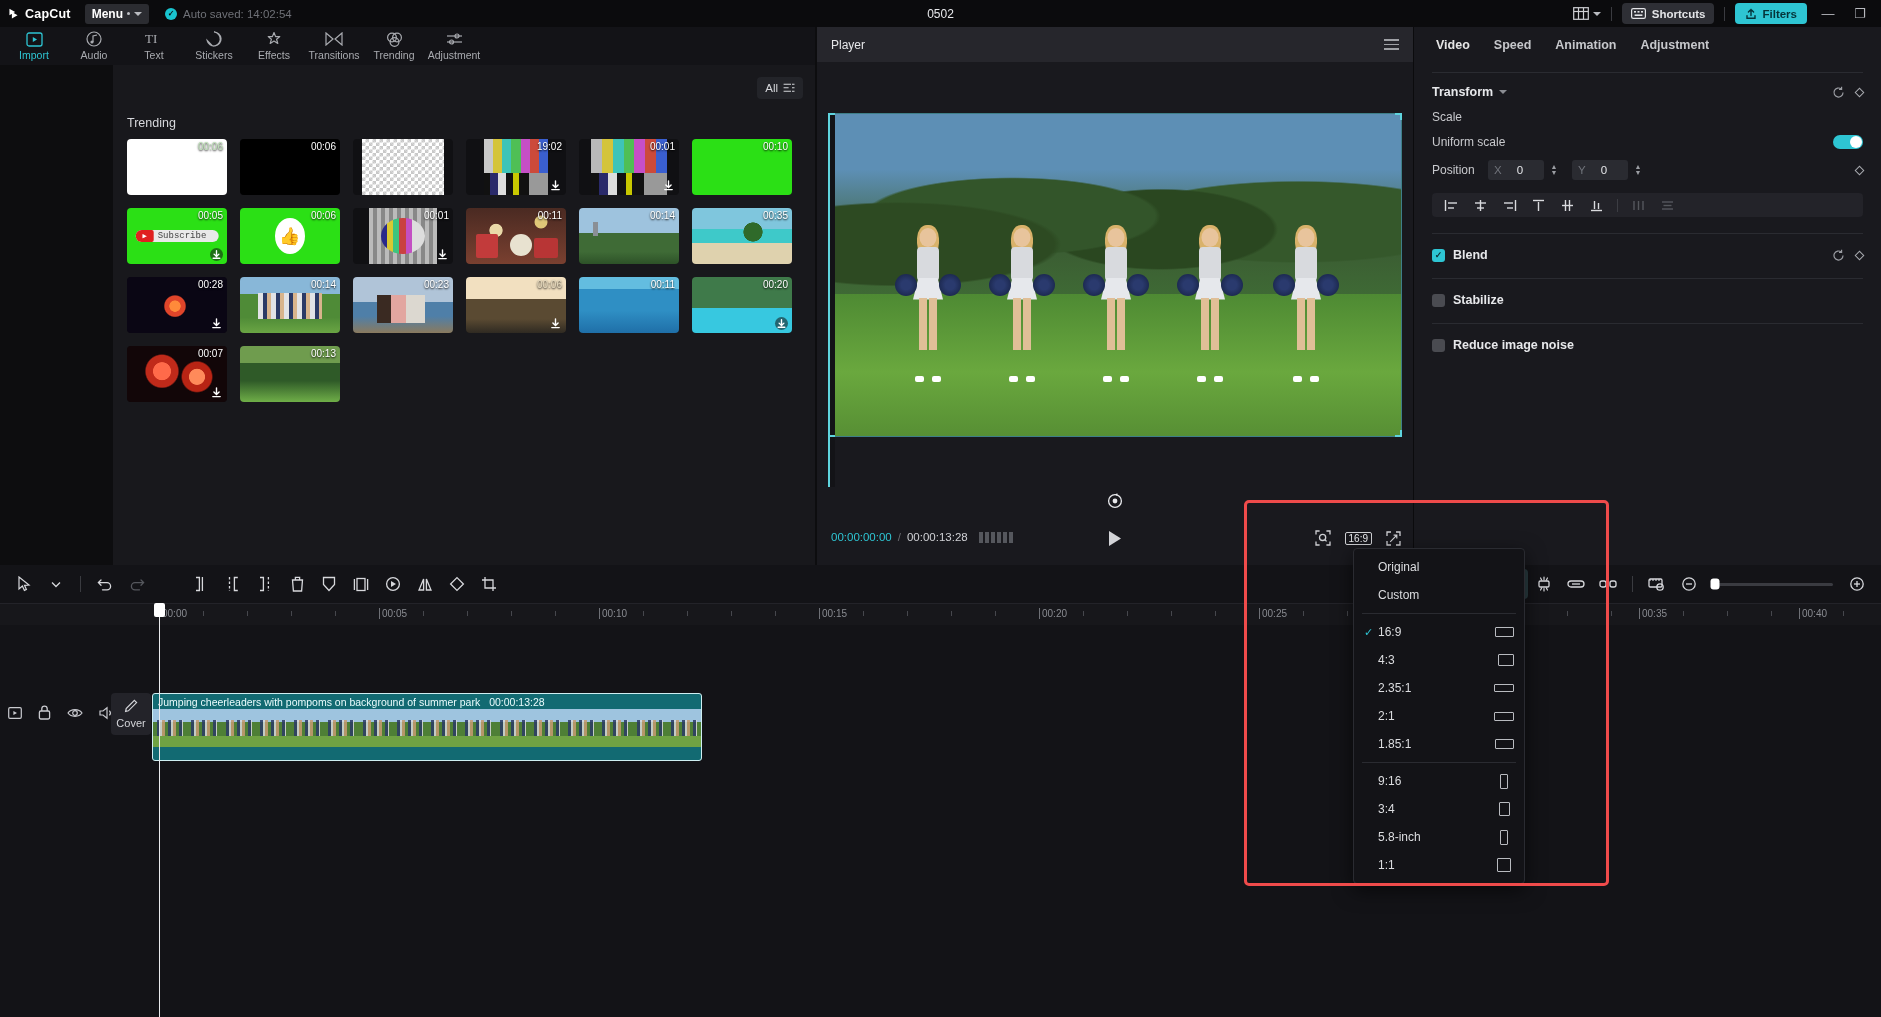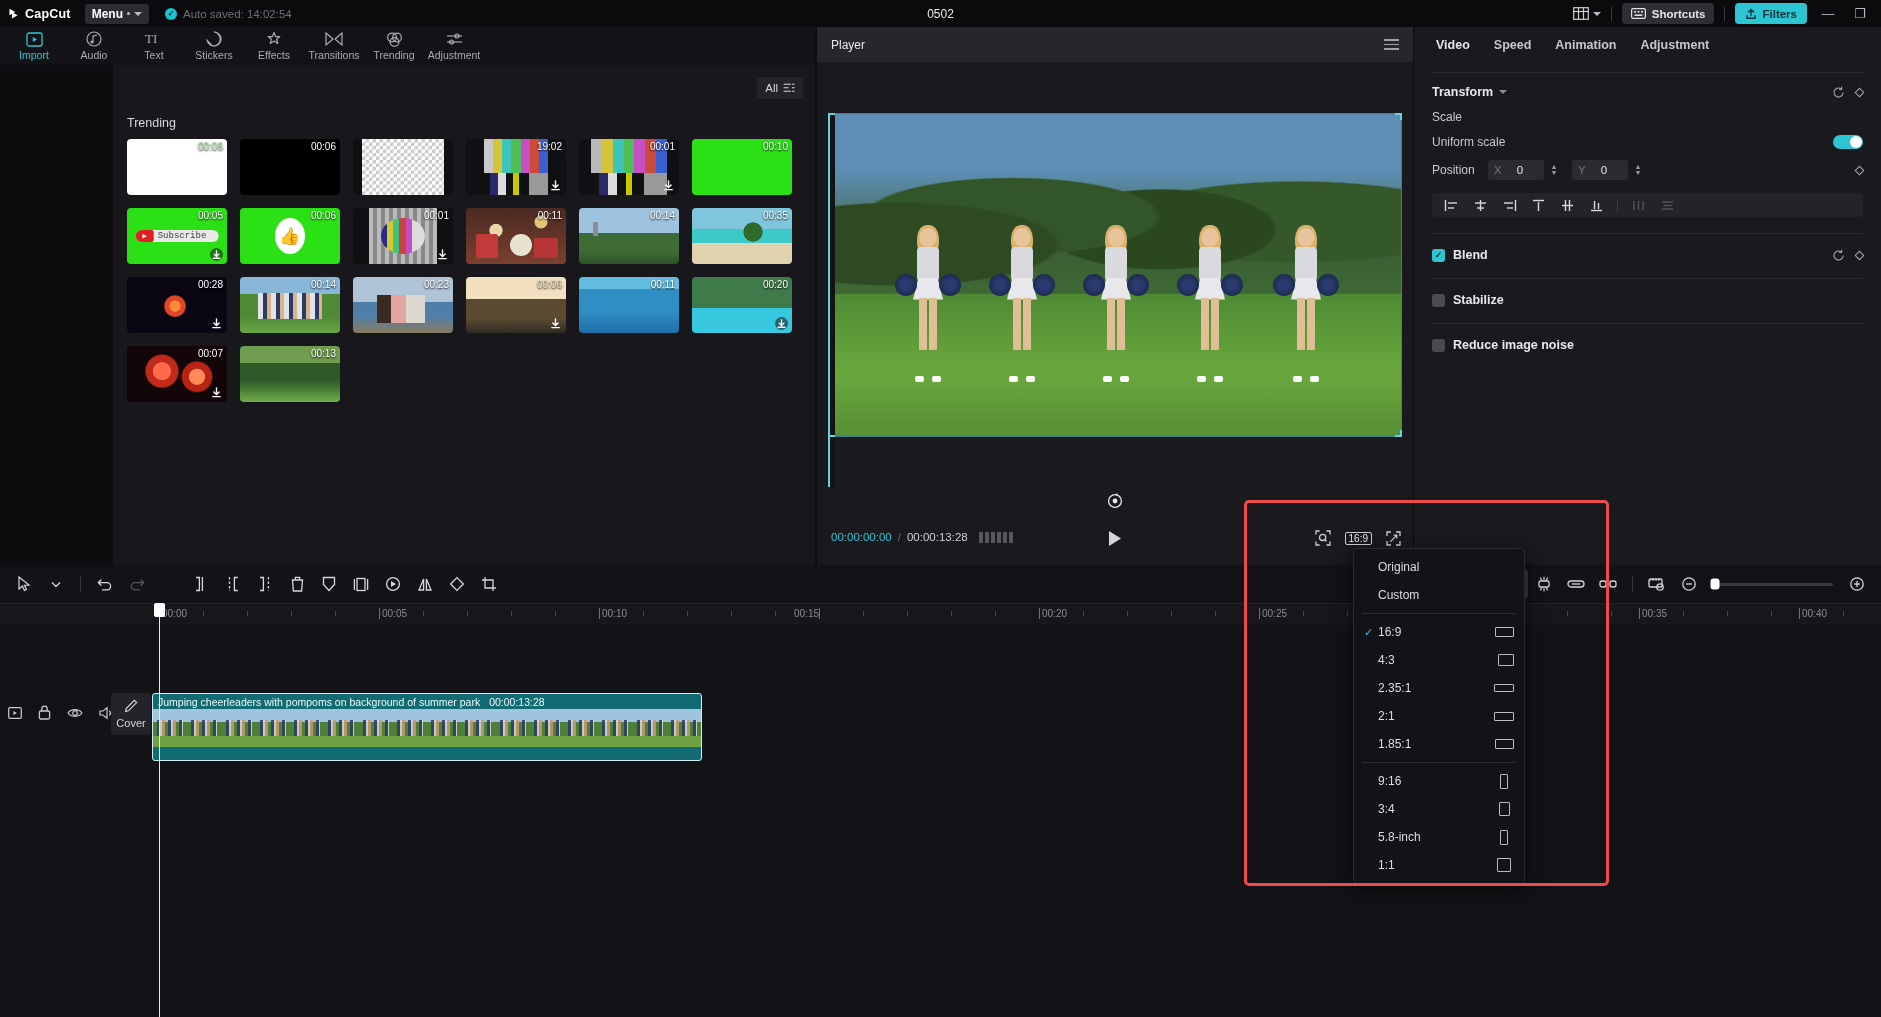--- a/index.html
+++ b/index.html
@@ -994,21 +994,21 @@
     </div>
 
     <div class="ruler">
       <span class="maj-bar" style="left:159px"></span>
         <span class="maj" style="left:162px">00:00</span>
       <span class="maj-bar" style="left:379px"></span>
         <span class="maj" style="left:382px">00:05</span>
       <span class="maj-bar" style="left:599px"></span>
         <span class="maj" style="left:602px">00:10</span>
       <span class="maj-bar" style="left:819px"></span>
-        <span class="maj" style="left:794px">00:15</span>
+        <span class="maj" style="left:822px">00:15</span>
       <span class="maj-bar" style="left:1039px"></span>
         <span class="maj" style="left:1042px">00:20</span>
       <span class="maj-bar" style="left:1259px"></span>
         <span class="maj" style="left:1262px">00:25</span>
       <span class="maj-bar" style="left:1479px"></span>
         <span class="maj" style="left:1482px">00:30</span>
       <span class="maj-bar" style="left:1639px"></span>
         <span class="maj" style="left:1642px">00:35</span>
       <span class="maj-bar" style="left:1799px"></span>
         <span class="maj" style="left:1802px">00:40</span>

